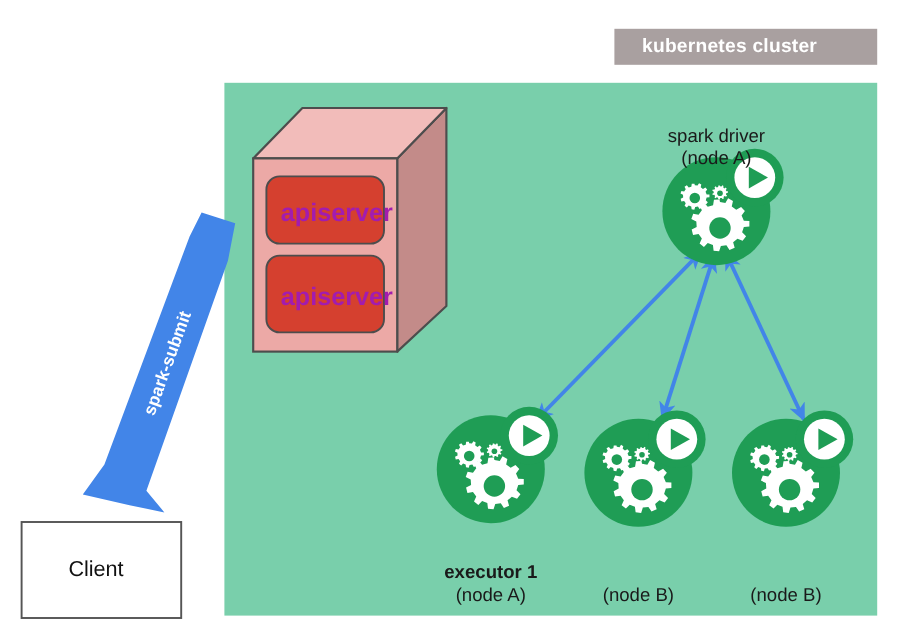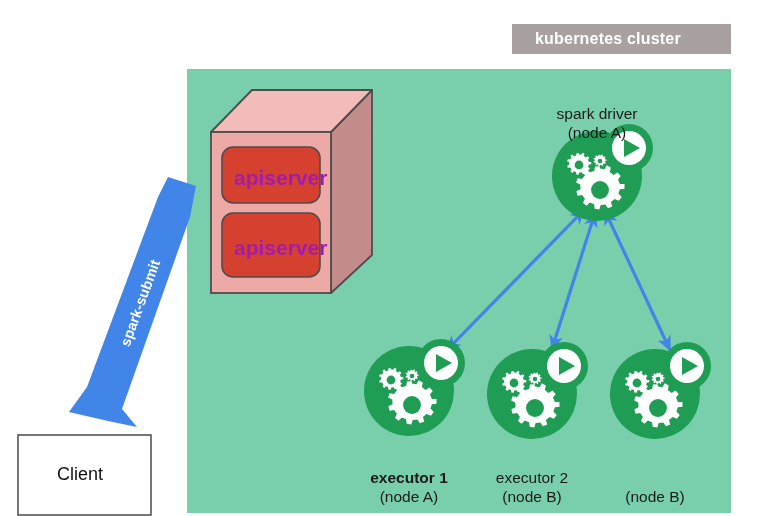--- a/index.html
+++ b/index.html
@@ -191,18 +191,17 @@
   <div class="arrowlabel" style="left:117px; top:327px; transform: rotate(-70deg);">spark-submit</div>
 
   <div class="clientlabel" style="left:57px; top:448px;">Client</div>
 
   <div class="lbl" style="left:527px; top:64px; width:140px;">spark driver</div>
   <div class="lbl" style="left:527px; top:83px; width:140px;">(node A)</div>
 
   <div class="lbl" style="left:339px; top:428px; width:140px;font-weight:bold;">executor 1</div>
   <div class="lbl" style="left:339px; top:447px; width:140px;">(node A)</div>
 
-  <div class="lbl" style="left:462px; top:428px; width:140px;">executor 2</div>
   <div class="lbl" style="left:462px; top:447px; width:140px;">(node B)</div>
 
   <div class="lbl" style="left:585px; top:447px; width:140px;">(node B)</div>
 
 </div>
 
 </body></html>

